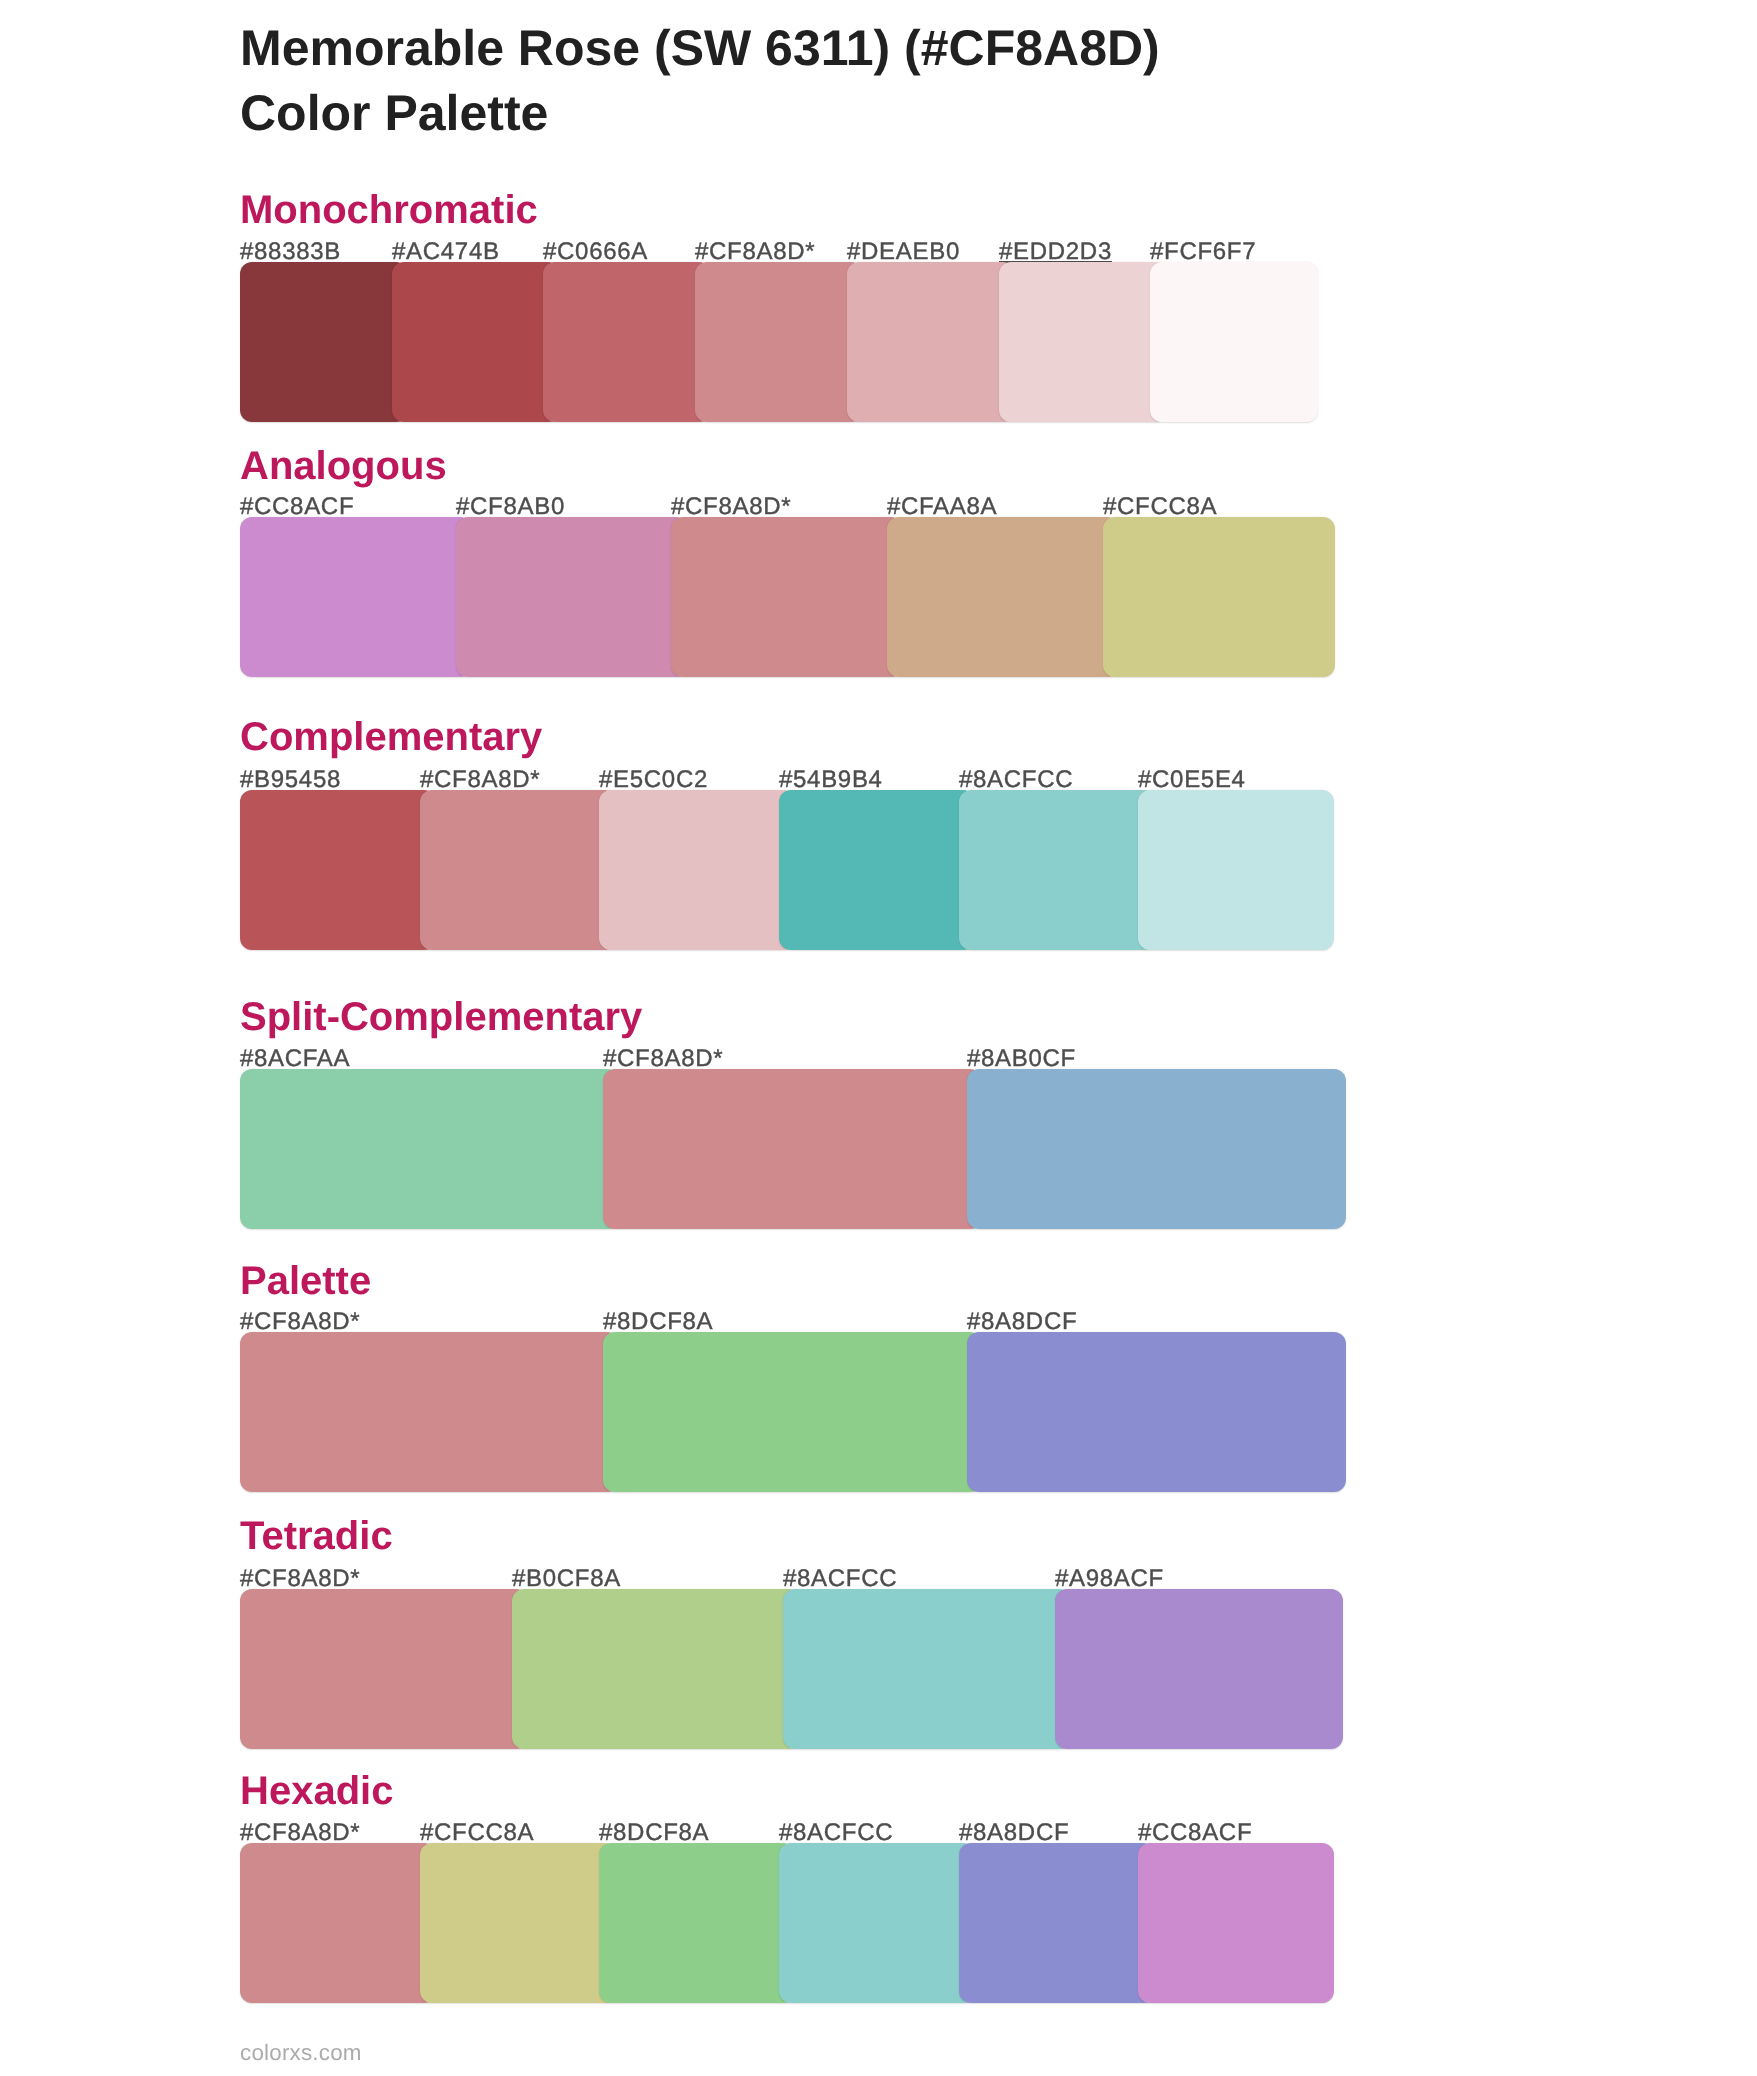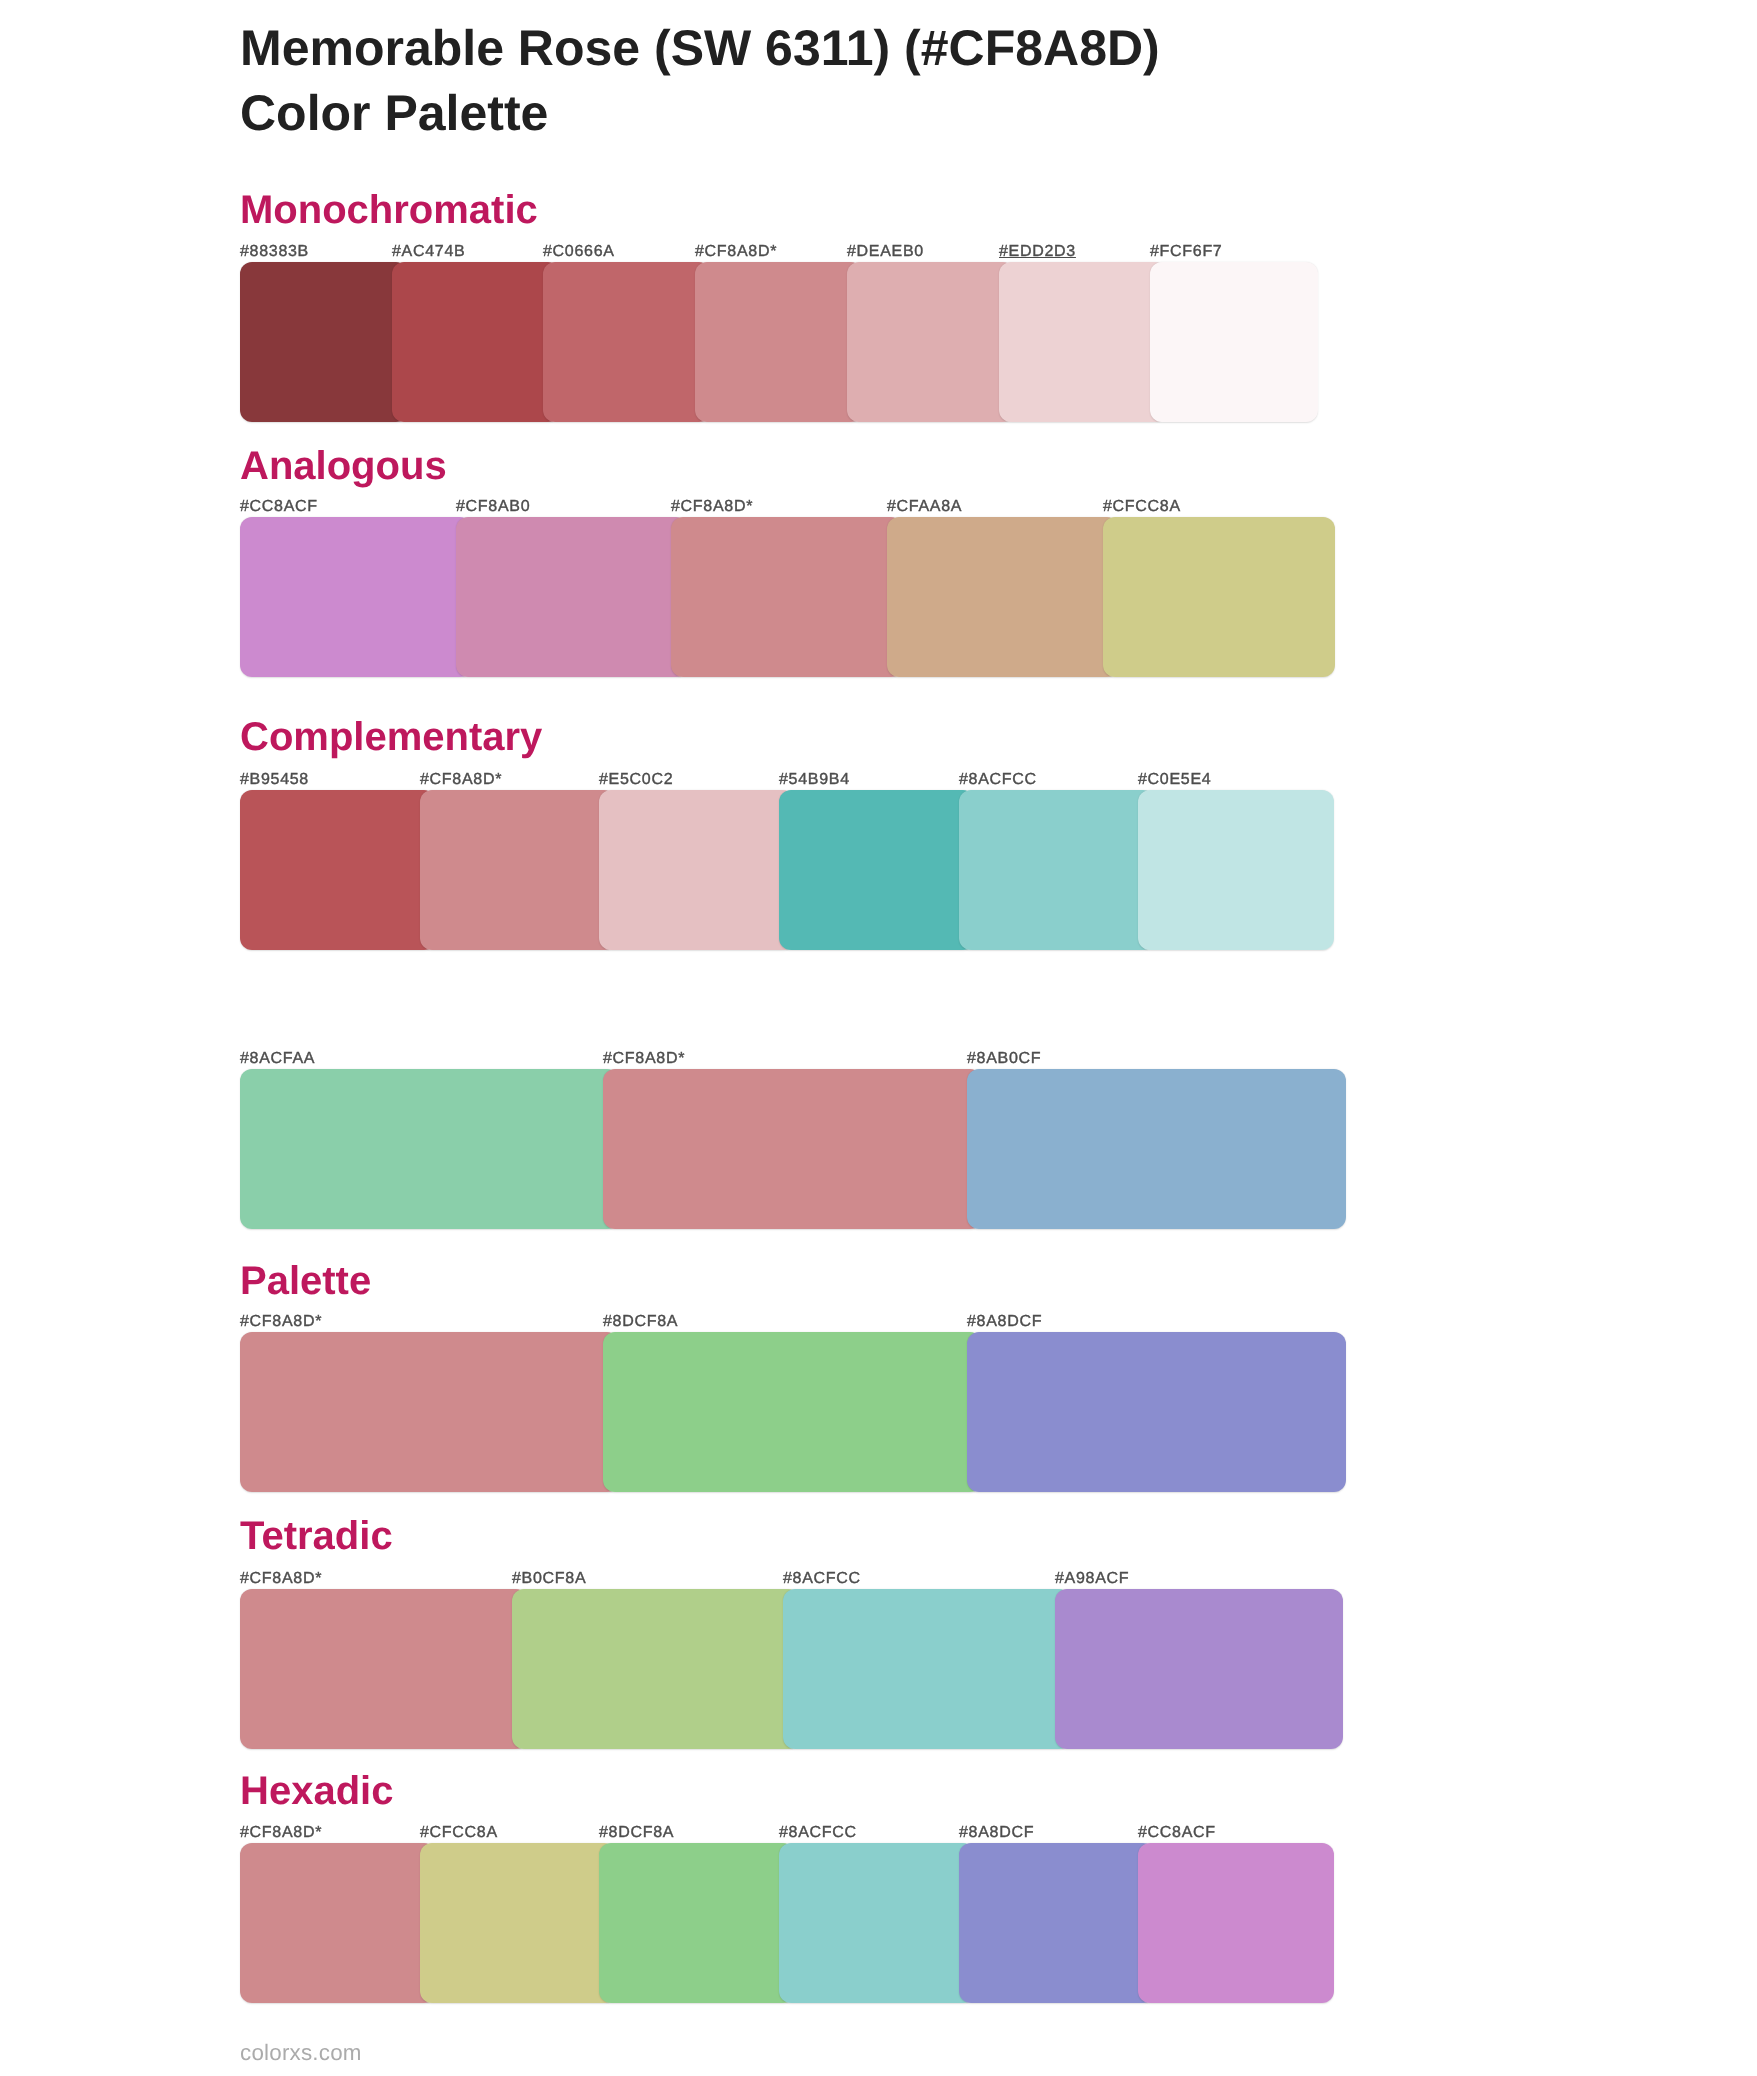--- a/index.html
+++ b/index.html
@@ -24,21 +24,21 @@
   .section{position:absolute;left:0;width:1757px;height:160px;}
   .sec-title{
     position:absolute;left:240px;
     font-size:40px;font-weight:700;color:#be185d;
     letter-spacing:0;line-height:40px;white-space:nowrap;
   }
   .swatches{position:absolute;left:240px;top:0;width:1118px;height:160px;}
   .chip{position:absolute;top:0;height:160px;border-radius:12px;box-shadow:0 0.8px 1.6px rgba(0,0,0,0.13);}
   .chip-label{
     position:absolute;top:-20px;
-    font-size:16px;font-weight:400;color:#4d4d4d;
+    font-size:24px;font-weight:400;color:#4d4d4d;
     -webkit-text-stroke:0.4px #4d4d4d;
     letter-spacing:0.7px;line-height:20px;white-space:nowrap;
   }
 
   .footer{
     position:absolute;left:240px;top:2042px;
     font-size:22.4px;font-weight:400;color:#ababab;
     letter-spacing:0.2px;line-height:22.4px;white-space:nowrap;
   }
 </style>
@@ -99,20 +99,21 @@
       <div class="chip" style="left: 359px; width: 196px; background: rgb(229, 192, 194); z-index: 3;"></div>
       <div class="chip-label" style="left: 539px;">#54B9B4</div>
       <div class="chip" style="left: 539px; width: 196px; background: rgb(84, 185, 180); z-index: 4;"></div>
       <div class="chip-label" style="left: 719px;">#8ACFCC</div>
       <div class="chip" style="left: 719px; width: 196px; background: rgb(138, 207, 204); z-index: 5;"></div>
       <div class="chip-label" style="left: 898px;">#C0E5E4</div>
       <div class="chip" style="left: 898px; width: 196px; background: rgb(192, 229, 228); z-index: 6;"></div>
     </div>
   </div>
 
+  <div class="sec-title" style="top: 997px;">Split-Complementary</div>
   <div class="section" style="top: 1069px;">
     <div class="swatches">
       <div class="chip-label" style="left: 0px;">#8ACFAA</div>
       <div class="chip" style="left: 0px; width: 379px; background: rgb(138, 207, 170); z-index: 1;"></div>
       <div class="chip-label" style="left: 363px;">#CF8A8D*</div>
       <div class="chip" style="left: 363px; width: 379px; background: rgb(207, 138, 141); z-index: 2;"></div>
       <div class="chip-label" style="left: 727px;">#8AB0CF</div>
       <div class="chip" style="left: 727px; width: 379px; background: rgb(138, 176, 207); z-index: 3;"></div>
     </div>
   </div>

